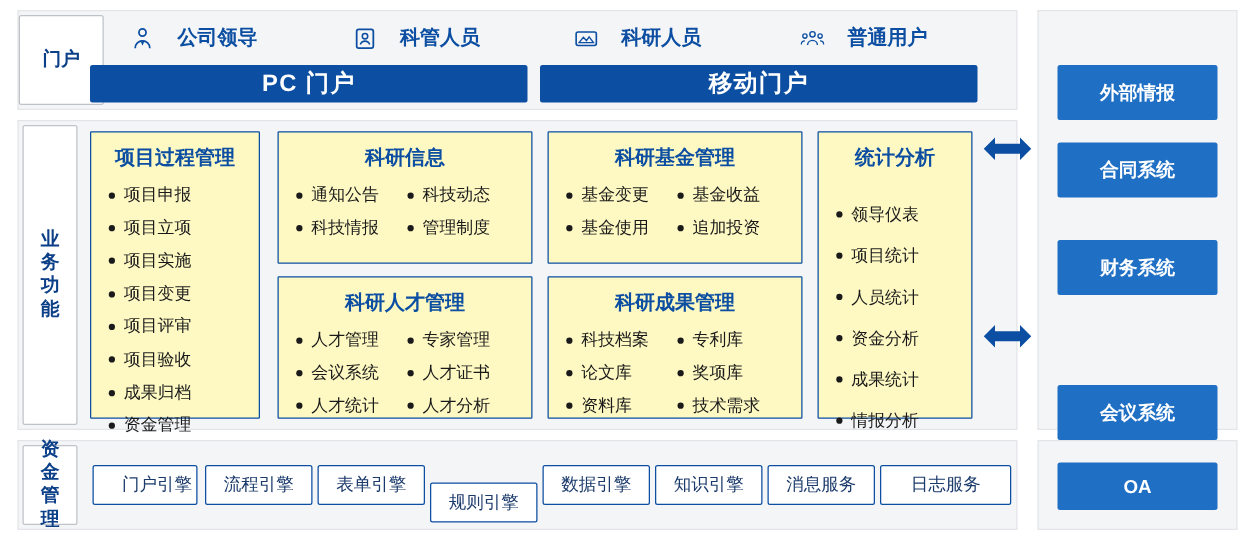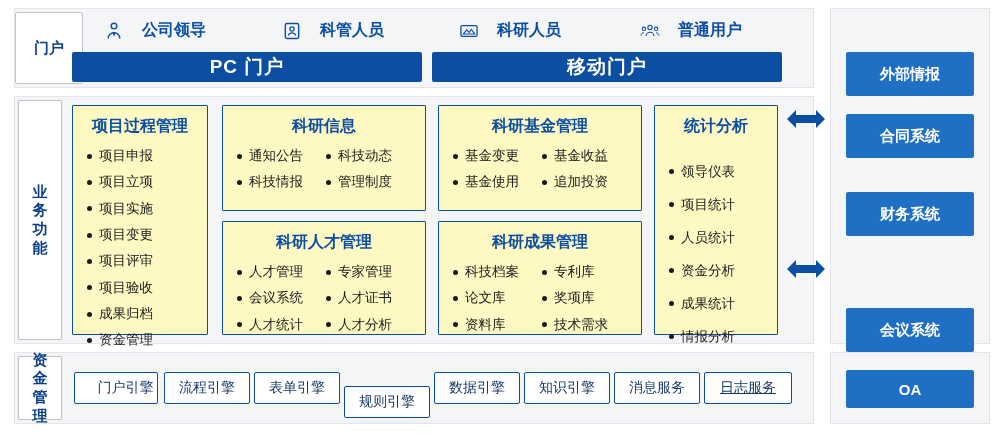--- a/index.html
+++ b/index.html
@@ -300,21 +300,21 @@
 
   <div class="side-label" style="left:18px; top:356px; width:44px; height:64px; padding:0 8px;">资金管理</div>
 
   <div class="chip" style="left:74px; top:372px; width:84px; height:32px;padding-left:19px;">门户引擎</div>
   <div class="chip" style="left:164px; top:372px; width:86px; height:32px;">流程引擎</div>
   <div class="chip" style="left:254px; top:372px; width:86px; height:32px;">表单引擎</div>
   <div class="chip" style="left:344px; top:372px; width:86px; height:32px;margin-top:14px;">规则引擎</div>
   <div class="chip" style="left:434px; top:372px; width:86px; height:32px;">数据引擎</div>
   <div class="chip" style="left:524px; top:372px; width:86px; height:32px;">知识引擎</div>
   <div class="chip" style="left:614px; top:372px; width:86px; height:32px;">消息服务</div>
-  <div class="chip" style="left:704px; top:372px; width:88px; height:32px;text-decoration:underline;">日志服务</div>
+  <div class="chip" style="left:704px; top:372px; width:105px; height:32px;">日志服务</div>
 
   <svg class="arrow" style="left:786px; top:106px;" viewBox="0 0 40 26">
     <path d="M10 9h20V4l9 9-9 9v-5H10v5L1 13l9-9z" fill="#0b4ea2"></path>
   </svg>
   <svg class="arrow" style="left:786px; top:256px;" viewBox="0 0 40 26">
     <path d="M10 9h20V4l9 9-9 9v-5H10v5L1 13l9-9z" fill="#0b4ea2"></path>
   </svg>
 
   <div class="right-panel" style="left:830px; top:8px; width:160px; height:336px;"></div>
 

